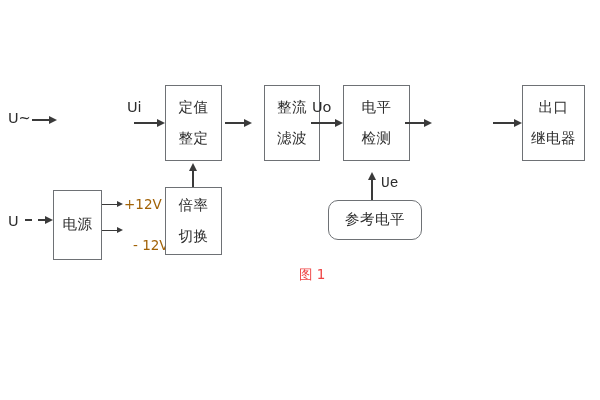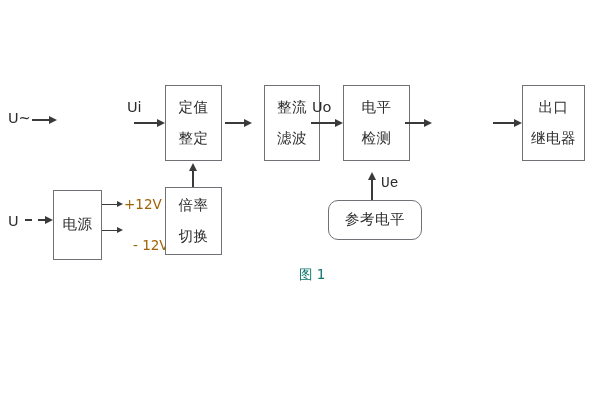--- a/index.html
+++ b/index.html
@@ -44,21 +44,21 @@
   }
   .label-sm {
     position: absolute;
     color: #a16207;
     font-size: 13.5px;
     white-space: nowrap;
     line-height: 1;
   }
   .caption {
     position: absolute;
-    color: #0f766e;
+    color: #ef4444;
     font-size: 13.5px;
     white-space: nowrap;
     line-height: 1;
   }
   
   .arrow-h {
     position: absolute;
     height: 0;
   }
   .arrow-h .shaft {

